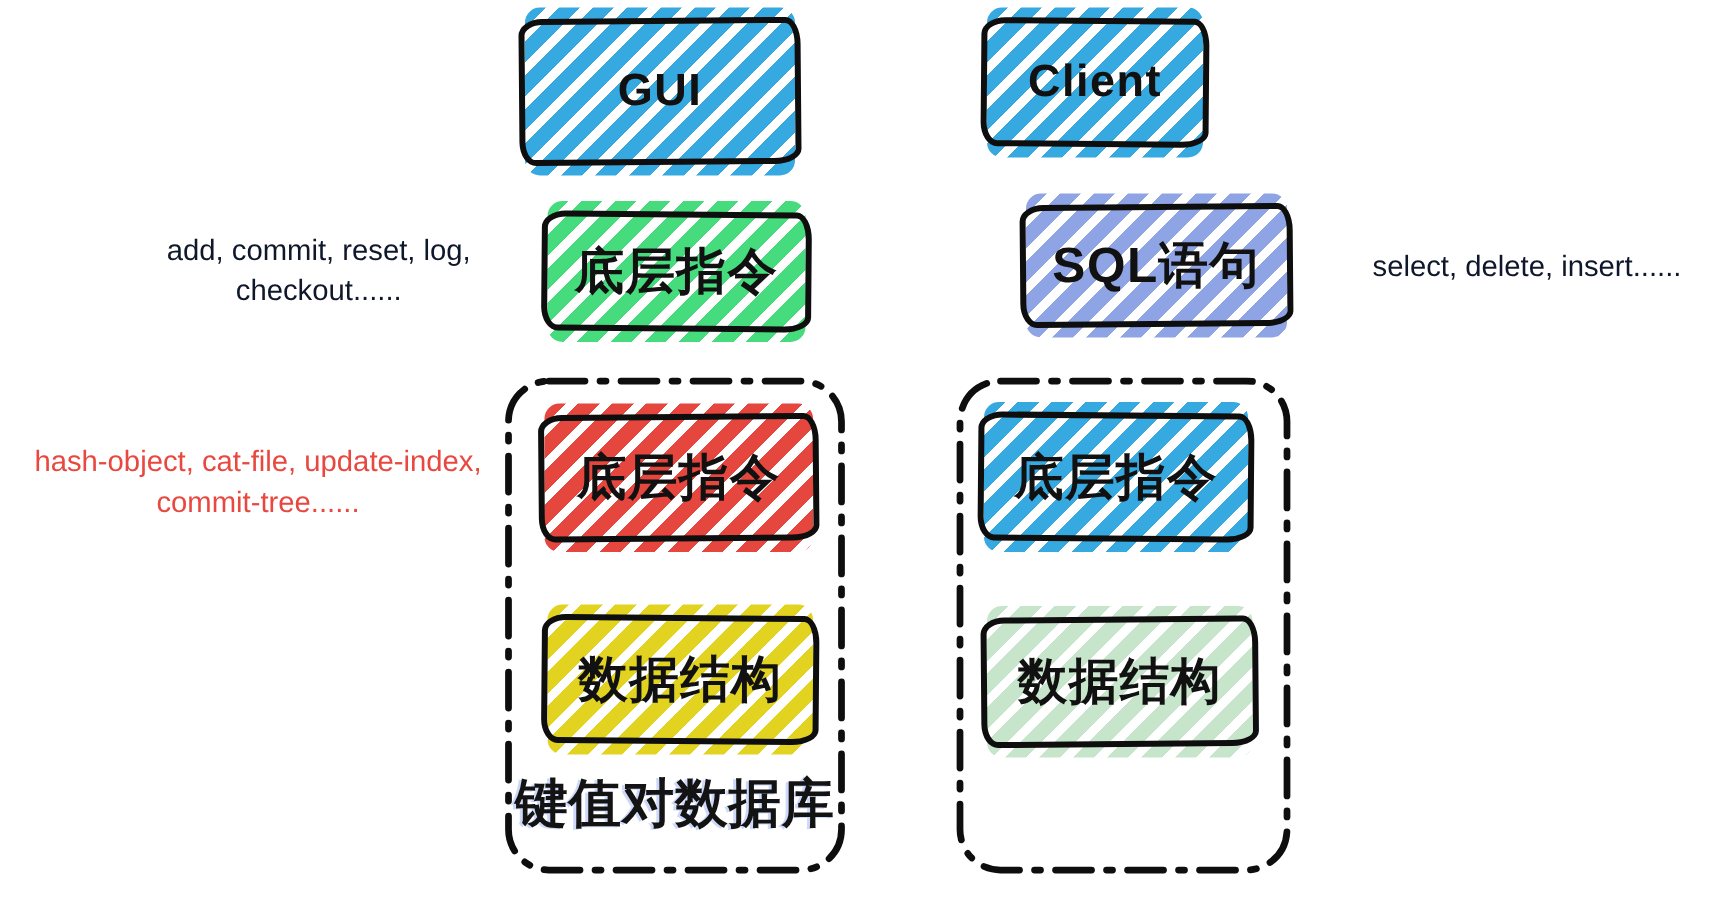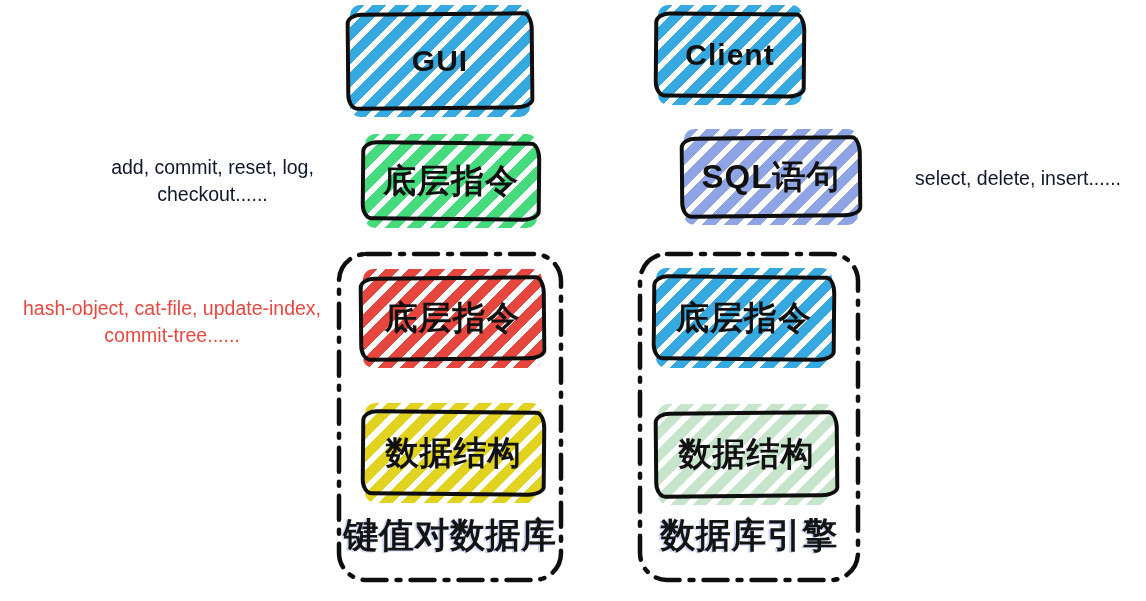--- a/index.html
+++ b/index.html
@@ -92,21 +92,20 @@
     <svg width="228" height="332" viewBox="0 0 228 332">
       <rect x="3" y="3" width="222" height="326" rx="27" fill="none" stroke="#0e0e0e" stroke-width="4.5" stroke-dasharray="24 10 4 10" stroke-linecap="round"></rect>
     </svg>
     <div class="container-label">键值对数据库</div>
   </div>
 
   <div class="dash-container" style="left:637px; top:251px; width:224px; height:332px;">
     <svg width="224" height="332" viewBox="0 0 224 332">
       <rect x="3" y="3" width="218" height="326" rx="27" fill="none" stroke="#0e0e0e" stroke-width="4.5" stroke-dasharray="24 10 4 10" stroke-linecap="round"></rect>
     </svg>
-    <div class="container-label">数据库引擎</div>
   </div>
 
   <div class="sketch-box tilt-l" style="left:346px; top:12px; width:188px; height:98px; --hatch:#36a9e1;">
     <i class="hatch"></i>
     <b class="frame"></b>
     <span class="box-label latin">GUI</span>
   </div>
 
   <div class="sketch-box tilt-r" style="left:654px; top:12px; width:152px; height:86px; --hatch:#36a9e1;">
     <i class="hatch"></i>

